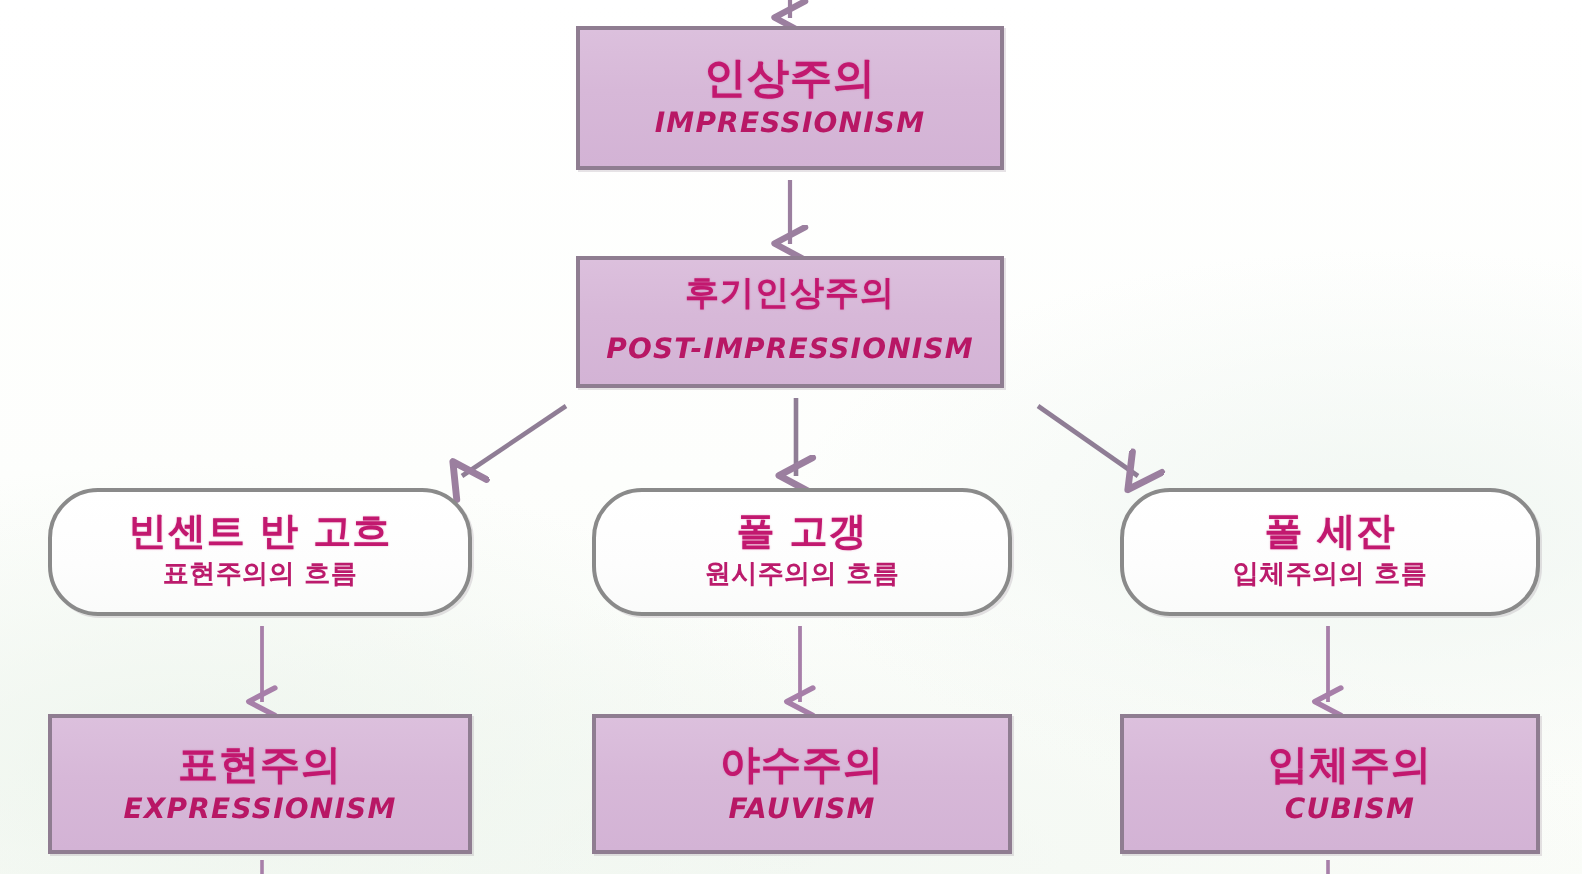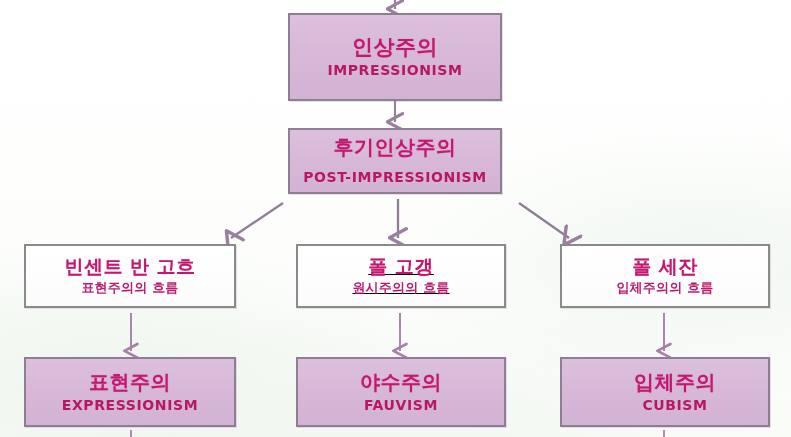--- a/index.html
+++ b/index.html
@@ -48,59 +48,61 @@
     border: 2px solid #8b7a8c;
     box-shadow: 1px 1px 0 rgba(120,100,120,0.18);
   }
   .node.filled {
     background: linear-gradient(180deg, #dcc0dd 0%, #d7b8d8 45%, #d3b3d5 100%);
     border-color: #8f7d91;
   }
   .node.hollow {
     background: linear-gradient(180deg, #ffffff 0%, #fdfdfd 60%, #fafbfa 100%);
     border-color: #8a8a8a;
+    border-radius: 25px;
   }
   .title-kr {
     color: #c2186f;
     font-weight: bold;
     letter-spacing: 0.5px;
     text-shadow: 0 0 1px rgba(194,24,111,0.35);
     line-height: 1.15;
   }
   .title-en {
     color: #b81765;
     font-weight: bold;
     letter-spacing: 0.6px;
     line-height: 1.2;
+    font-style: italic;
   }
   .sub-kr {
     color: #bb1b6c;
     font-weight: bold;
     letter-spacing: 0.2px;
     line-height: 1.2;
   }
 
   
   #node-impressionism {
-    left: 288px; top: 13px; width: 214px; height: 88px;
+    left: 288px; top: 13px; width: 214px; height: 72px;
   }
   #node-impressionism .title-kr { font-size: 21px; margin-bottom: 3px; }
   #node-impressionism .title-en { font-size: 14px; }
 
   
   #node-post-impressionism {
     left: 288px; top: 128px; width: 214px; height: 66px;
   }
-  #node-post-impressionism .title-kr { font-size: 20px; margin-bottom: 10px; }
+  #node-post-impressionism .title-kr { font-size: 17px; margin-bottom: 10px; }
   #node-post-impressionism .title-en { font-size: 14px; text-align: center; }
 
   
   .node.artist { top: 244px; height: 64px; }
   #node-van-gogh { left: 24px;  width: 212px; }
-  #node-gauguin  { left: 296px; width: 210px; text-decoration: underline; }
+  #node-gauguin  { left: 296px; width: 210px; }
   #node-cezanne  { left: 560px; width: 210px; }
   .node.artist .title-kr { font-size: 19px; margin-bottom: 2px; }
   .node.artist .sub-kr   { font-size: 13px; text-align: center; }
 
   
   .node.movement { top: 357px; height: 70px; }
   #node-expressionism { left: 24px;  width: 212px; }
   #node-fauvism       { left: 296px; width: 210px; }
   #node-cubism        { left: 560px; width: 210px; padding-left: 20px; }
   .node.movement .title-kr { font-size: 20px; margin-bottom: 3px; }

